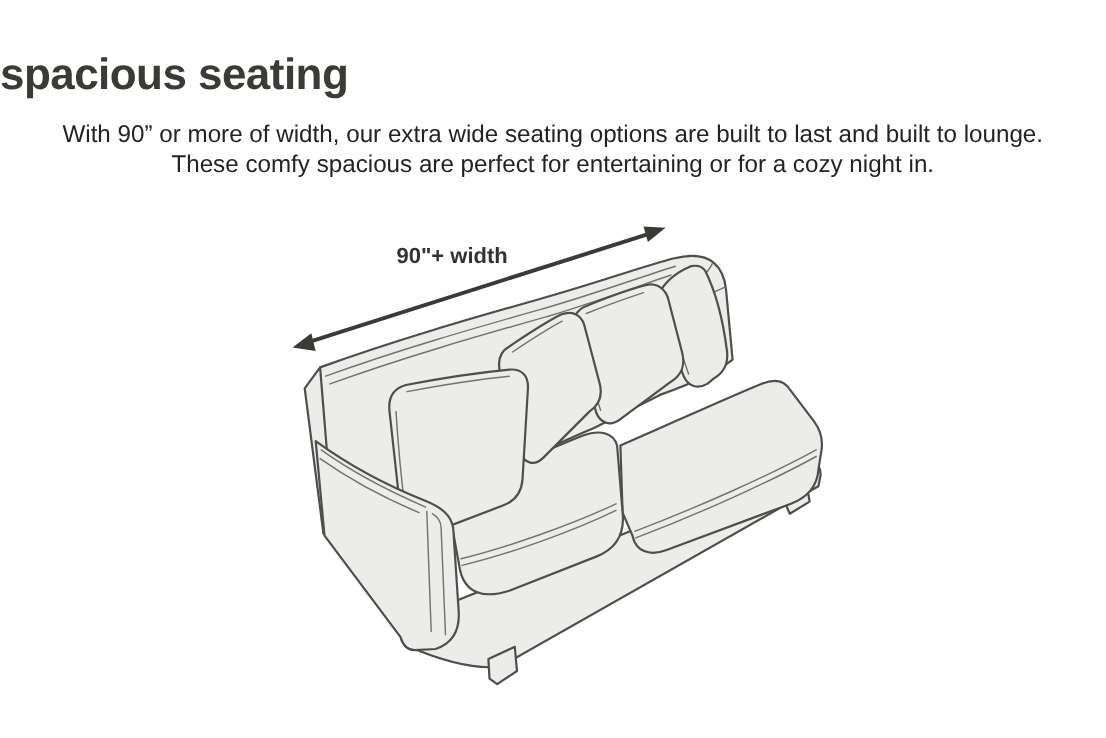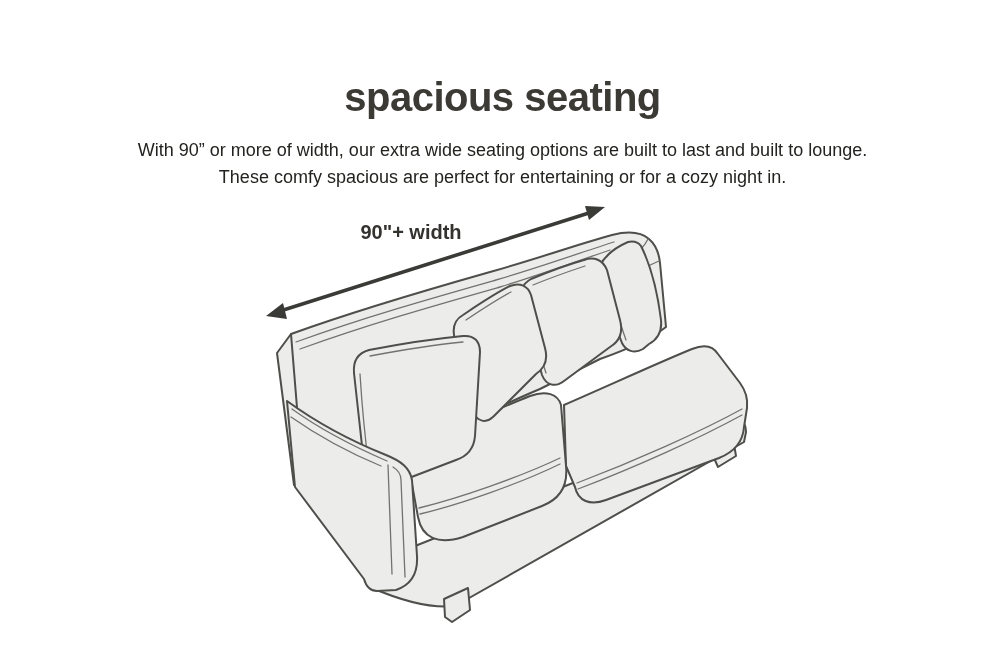--- a/index.html
+++ b/index.html
@@ -6,33 +6,32 @@
   body { width: 1005px; height: 671px; font-family: "Liberation Sans", sans-serif; }
   .stage {
     position: relative;
     width: 1005px;
     height: 671px;
     background: #ffffff;
     overflow: hidden;
   }
   .page-title {
     margin: 0;
-    padding-top: 77px;
-    text-align: center;
+    padding-top: 48px;
     font-size: 40px;
     line-height: 1;
     font-weight: 700;
     letter-spacing: -0.5px;
     color: #3b3a35;
   }
   .desc {
     margin: 20px auto 0;
     width: 920px;
     text-align: center;
-    font-size: 18px;
+    font-size: 22px;
     line-height: 27px;
     color: #232320;
   }
   .desc .line { display: block; }
   .illustration {
     position: absolute;
     left: 0; top: 0;
     width: 1005px;
     height: 671px;
   }

